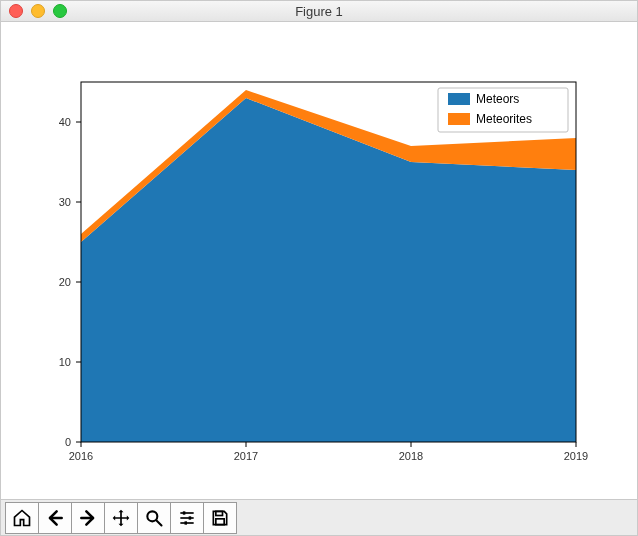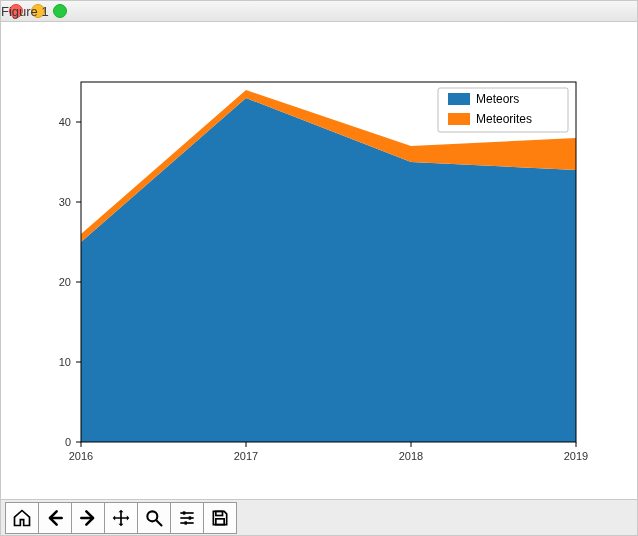--- a/index.html
+++ b/index.html
@@ -37,20 +37,21 @@
   }
   .tl {
     width: 12px; height: 12px; border-radius: 50%;
   }
   .tl.red { background: #ff5f57; border: 0.5px solid #e0443e; }
   .tl.yellow { background: #febc2e; border: 0.5px solid #dea123; }
   .tl.green { background: #28c840; border: 0.5px solid #1aad2b; }
   .title {
     position: absolute;
     left: 0; right: 0;
+    text-align: center;
     font-size: 13px;
     color: #3a3a3a;
     pointer-events: none;
   }
   .figure-area {
     flex: 1;
     background: #fff;
     position: relative;
   }
   .toolbar {

